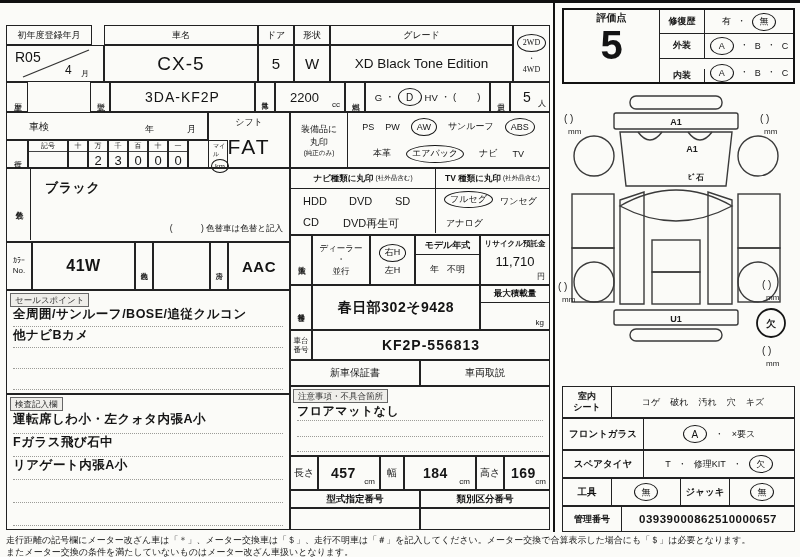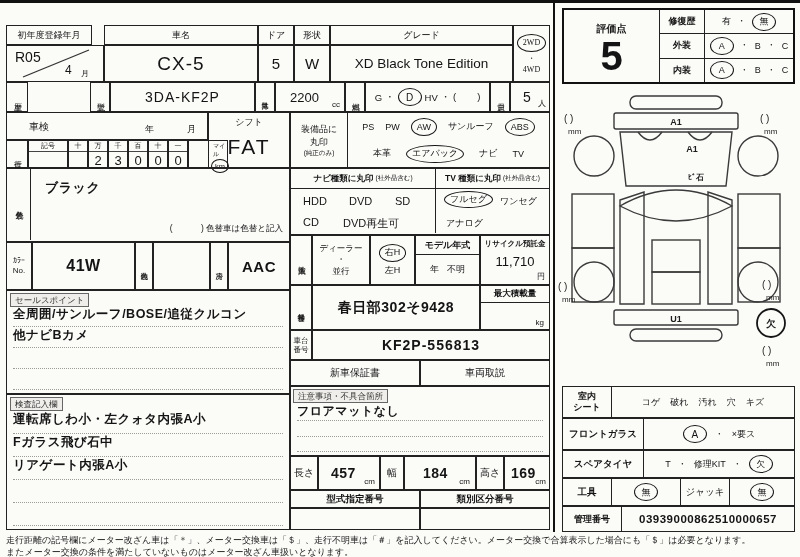--- a/index.html
+++ b/index.html
@@ -330,21 +330,21 @@
       <span>型式指定番号</span>
     </div>
   <div class="abs b cen" style="left:420px;top:490px;width:130px;height:18px;font-size:9.5px;font-weight:bold;">
       <span>類別区分番号</span>
     </div>
   <div class="abs b" style="left:290px;top:508px;width:130px;height:22px;"></div>
   <div class="abs b" style="left:420px;top:508px;width:130px;height:22px;"></div>
 
   <div class="abs b2" style="left:562px;top:8px;width:233px;height:76px;display:flex;">
     <div class="col" style="width:95px;border-right:1.5px solid #222;justify-content:flex-start;">
-      <span style="font-size:10px;font-weight:bold;padding-top:12px;">評価点</span>
+      <span style="font-size:10px;font-weight:bold;padding-top:1px;">評価点</span>
       <span style="font-size:40px;font-weight:bold;line-height:1;">5</span>
     </div>
     <div style="flex:1;display:flex;flex-direction:column;">
       <div style="flex:1;display:flex;border-bottom:1.5px solid #222;">
         <span class="cen" style="width:44px;border-right:1.5px solid #222;font-size:9px;font-weight:bold;">修復歴</span>
         <span class="cen" style="flex:1;gap:6px;font-size:9px;">
           <span>有</span>
           <span>・</span>
           <span class="circ">無</span>
         </span>
@@ -352,21 +352,21 @@
       <div style="flex:1;display:flex;border-bottom:1.5px solid #222;">
         <span class="cen" style="width:44px;border-right:1.5px solid #222;font-size:9px;font-weight:bold;">外装</span>
         <span class="cen" style="flex:1;gap:6px;font-size:9px;">
           <span class="circ">A</span>
           <span>・</span>
           <span>B</span>
           <span>・</span>
           <span>C</span>
         </span>
       </div>
-      <div style="flex:1;display:flex;">
+      <div style="flex:1;display:flex;align-items:flex-end;">
         <span class="cen" style="width:44px;border-right:1.5px solid #222;font-size:9px;font-weight:bold;">内装</span>
         <span class="cen" style="flex:1;gap:6px;font-size:9px;">
           <span class="circ">A</span>
           <span>・</span>
           <span>B</span>
           <span>・</span>
           <span>C</span>
         </span>
       </div>
     </div>
@@ -459,21 +459,21 @@
       <span class="circ">欠</span>
     </div>
   </div>
   <div class="abs b" style="left:562px;top:478px;width:233px;height:28px;display:flex;">
     <div class="cen" style="width:48px;border-right:1.5px solid #222;font-size:9.5px;font-weight:bold;">
         <span>工具</span>
       </div>
     <div class="cen" style="width:68px;border-right:1.5px solid #222;">
         <span class="circ" style="font-size:9px;">無</span>
       </div>
-    <div class="cen" style="width:48px;border-right:1.5px solid #222;font-size:9.5px;font-weight:normal;align-items:center;">
+    <div class="cen" style="width:48px;border-right:1.5px solid #222;font-size:9.5px;font-weight:bold;align-items:center;">
         <span>ジャッキ</span>
       </div>
     <div class="cen" style="flex:1;">
         <span class="circ" style="font-size:9px;">無</span>
       </div>
   </div>
   <div class="abs b" style="left:562px;top:506px;width:233px;height:26px;display:flex;">
     <div class="cen" style="width:58px;border-right:1.5px solid #222;font-size:9px;font-weight:bold;">
         <span>管理番号</span>
       </div>

